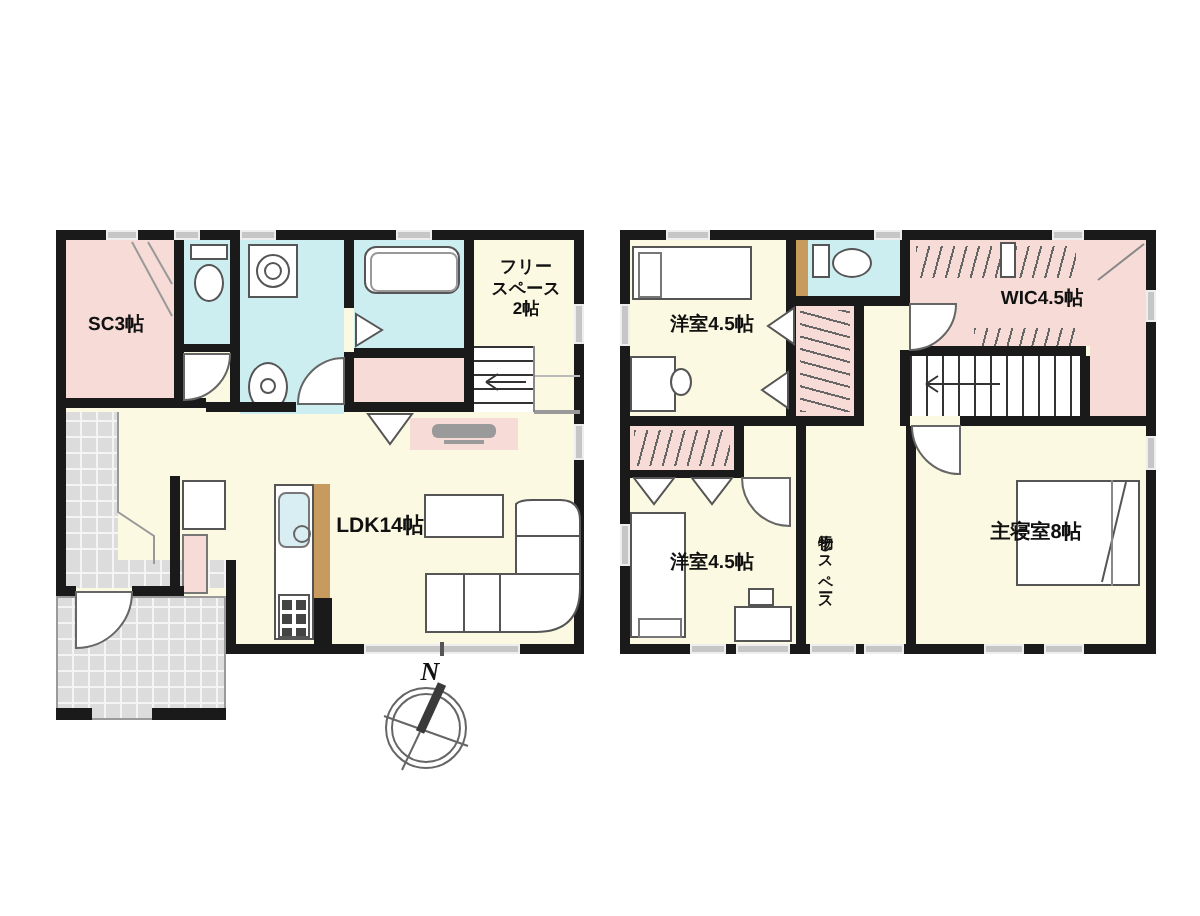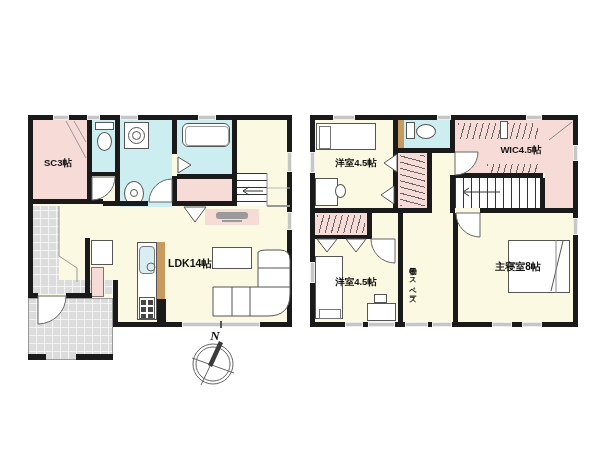--- a/index.html
+++ b/index.html
@@ -210,20 +210,25 @@
     <g>
       <circle cx="213" cy="364" r="20" fill="none" stroke="#666"></circle>
       <circle cx="213" cy="364" r="17" fill="none" stroke="#666"></circle>
       <line x1="192" y1="358" x2="234" y2="373" stroke="#666"></line>
       <line x1="221" y1="342" x2="210" y2="366" stroke="#3a3a3a" stroke-width="4.5"></line>
       <line x1="210" y1="366" x2="201" y2="385" stroke="#666"></line>
     </g>
   </svg>
 
   <div class="lbl" style="left:30px;top:157px;width:56px;font-size:9.5px;">SC3帖</div>
+  <div class="lbl" style="left:237px;top:128px;width:52px;font-size:8.5px;">
+    <div>フリー</div>
+    <div>スペース</div>
+    <div>2帖</div>
+  </div>
   <div class="lbl" style="left:160px;top:257px;width:60px;font-size:10.5px;">LDK14帖</div>
   <div class="lbl" style="left:326px;top:157px;width:60px;font-size:9.5px;">洋室4.5帖</div>
   <div class="lbl" style="left:490px;top:144px;width:62px;font-size:9.5px;">WIC4.5帖</div>
   <div class="lbl" style="left:326px;top:276px;width:60px;font-size:9.5px;">洋室4.5帖</div>
   <div class="lbl" style="left:487px;top:261px;width:62px;font-size:10px;">主寝室8帖</div>
   <div class="lbl" style="left:408px;top:242px;height:80px;font-size:7.5px;font-weight:bold;writing-mode:vertical-rl;text-orientation:upright;letter-spacing:1px;">物干しスペース</div>
   <div class="lbl" style="left:207px;top:328px;width:16px;font-size:13px;font-family:'Liberation Serif',serif;font-style:italic;font-weight:bold;">N</div>
 
 </div>
 

